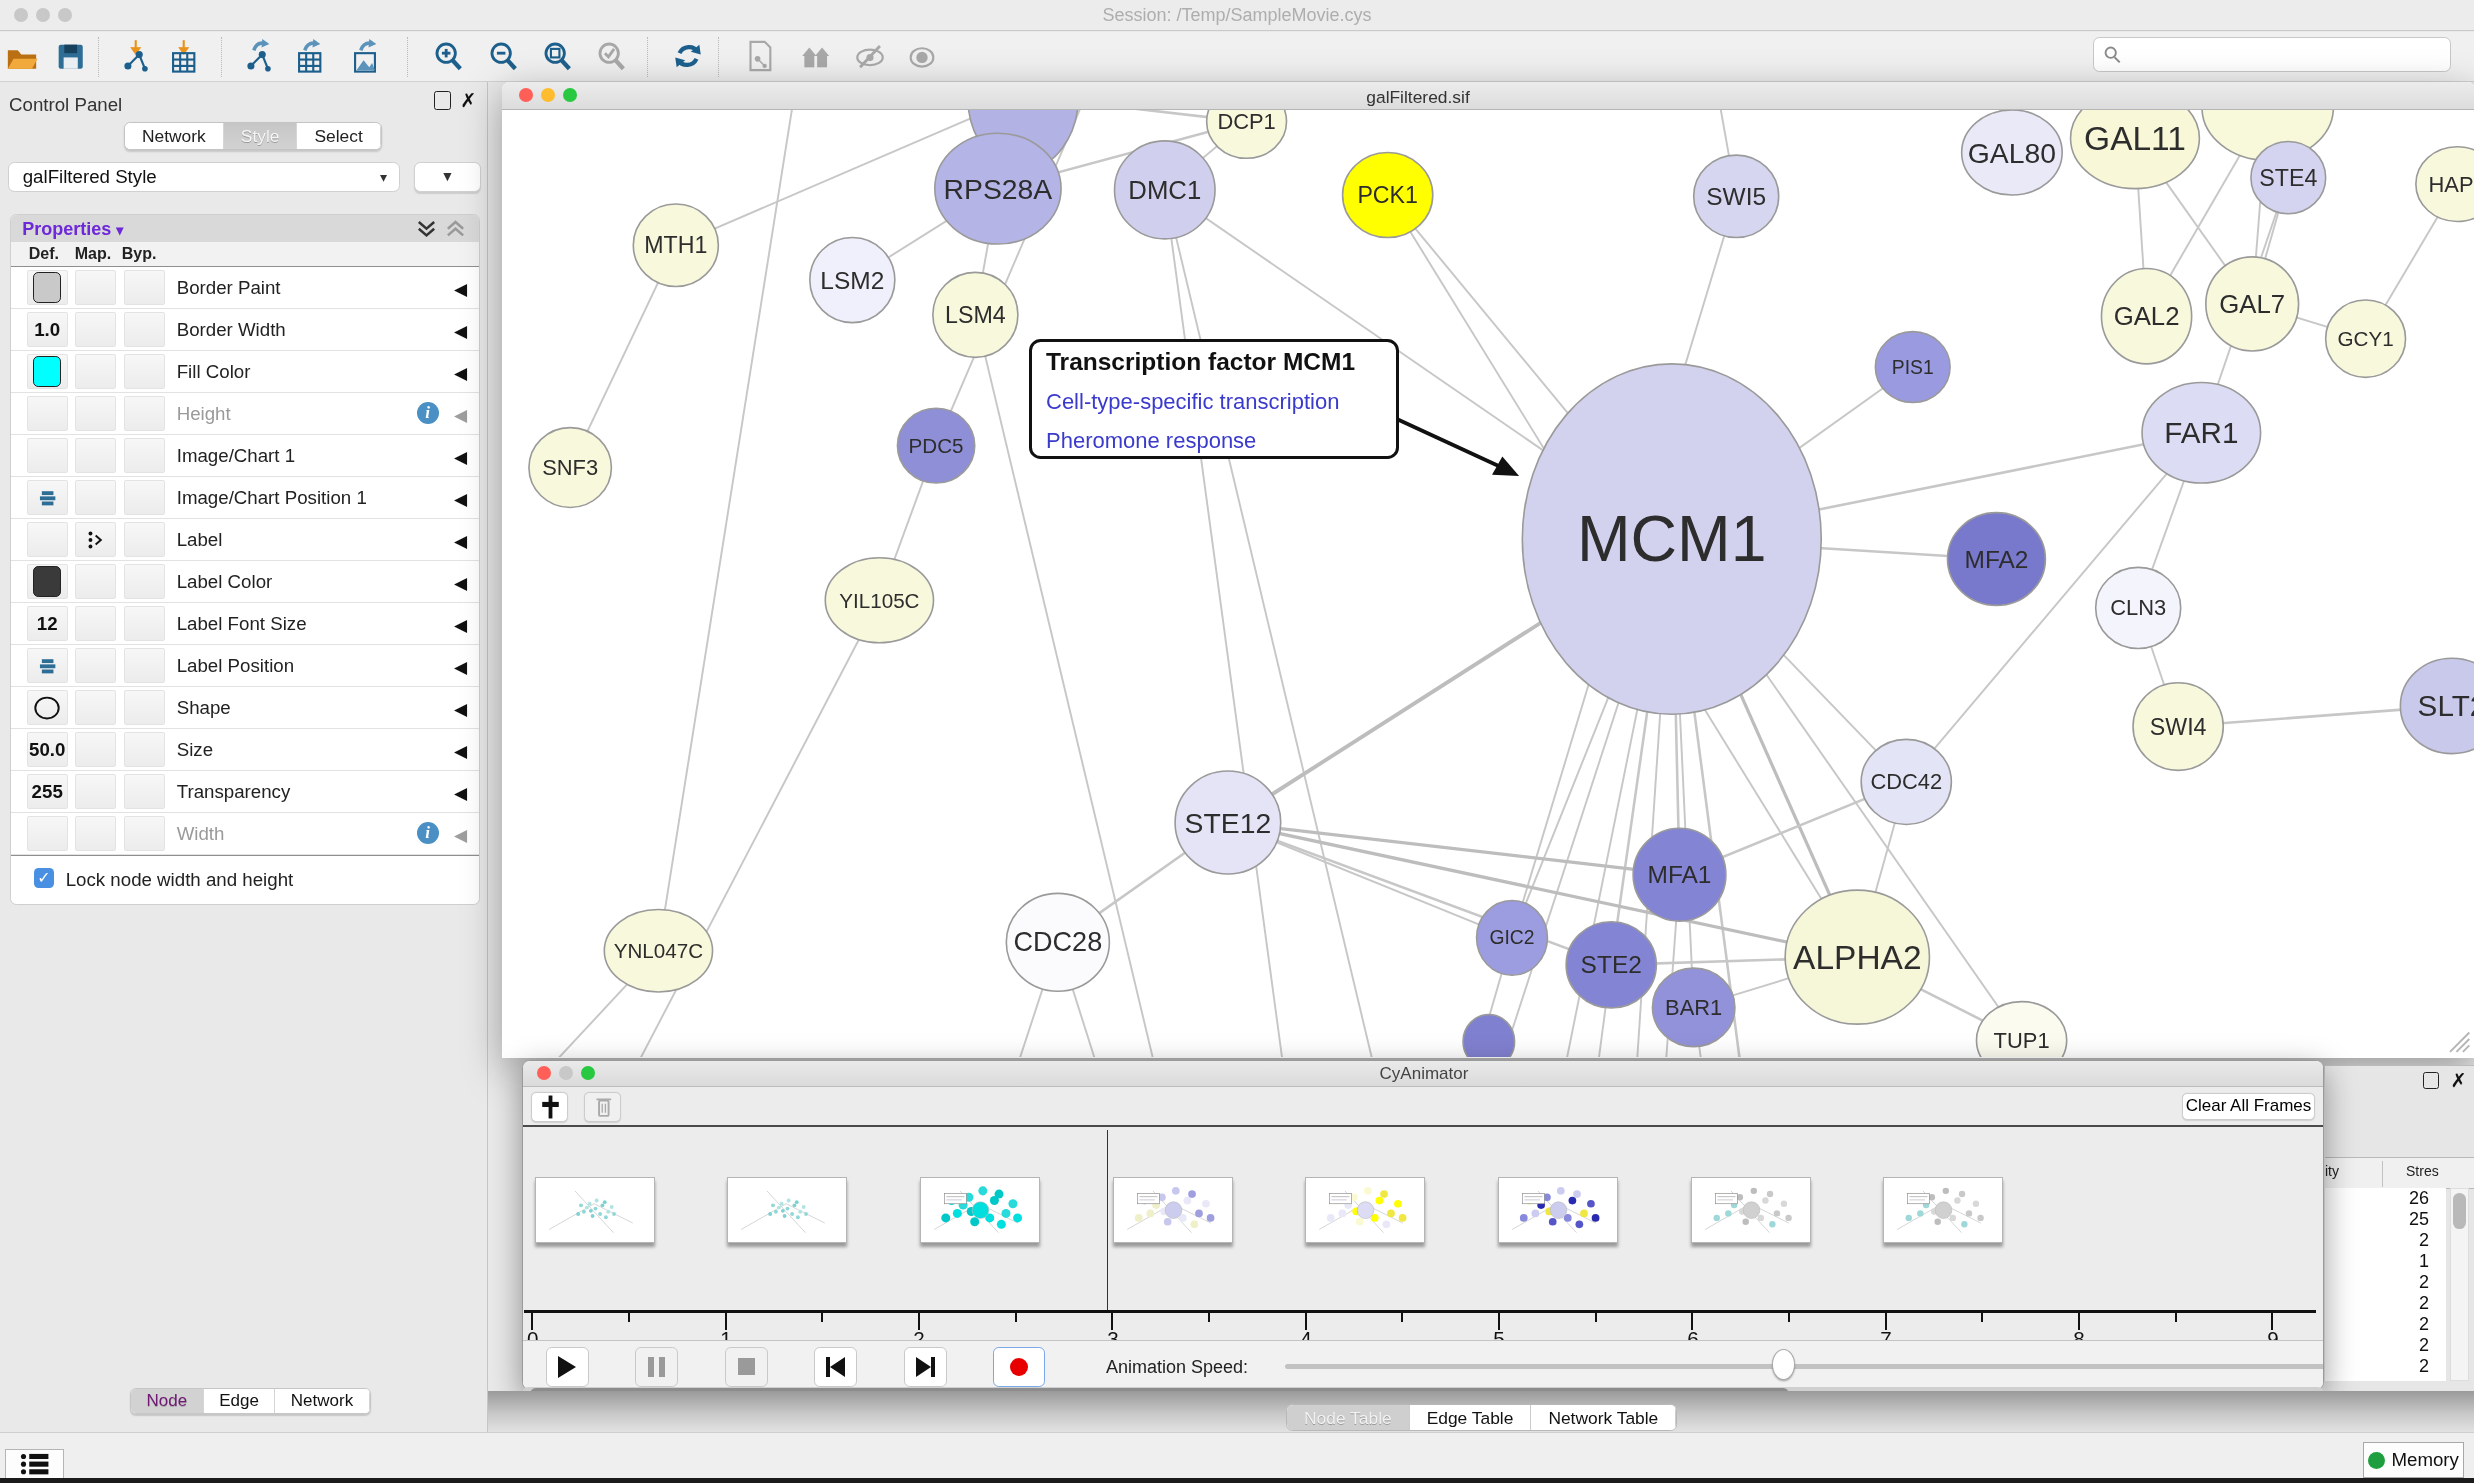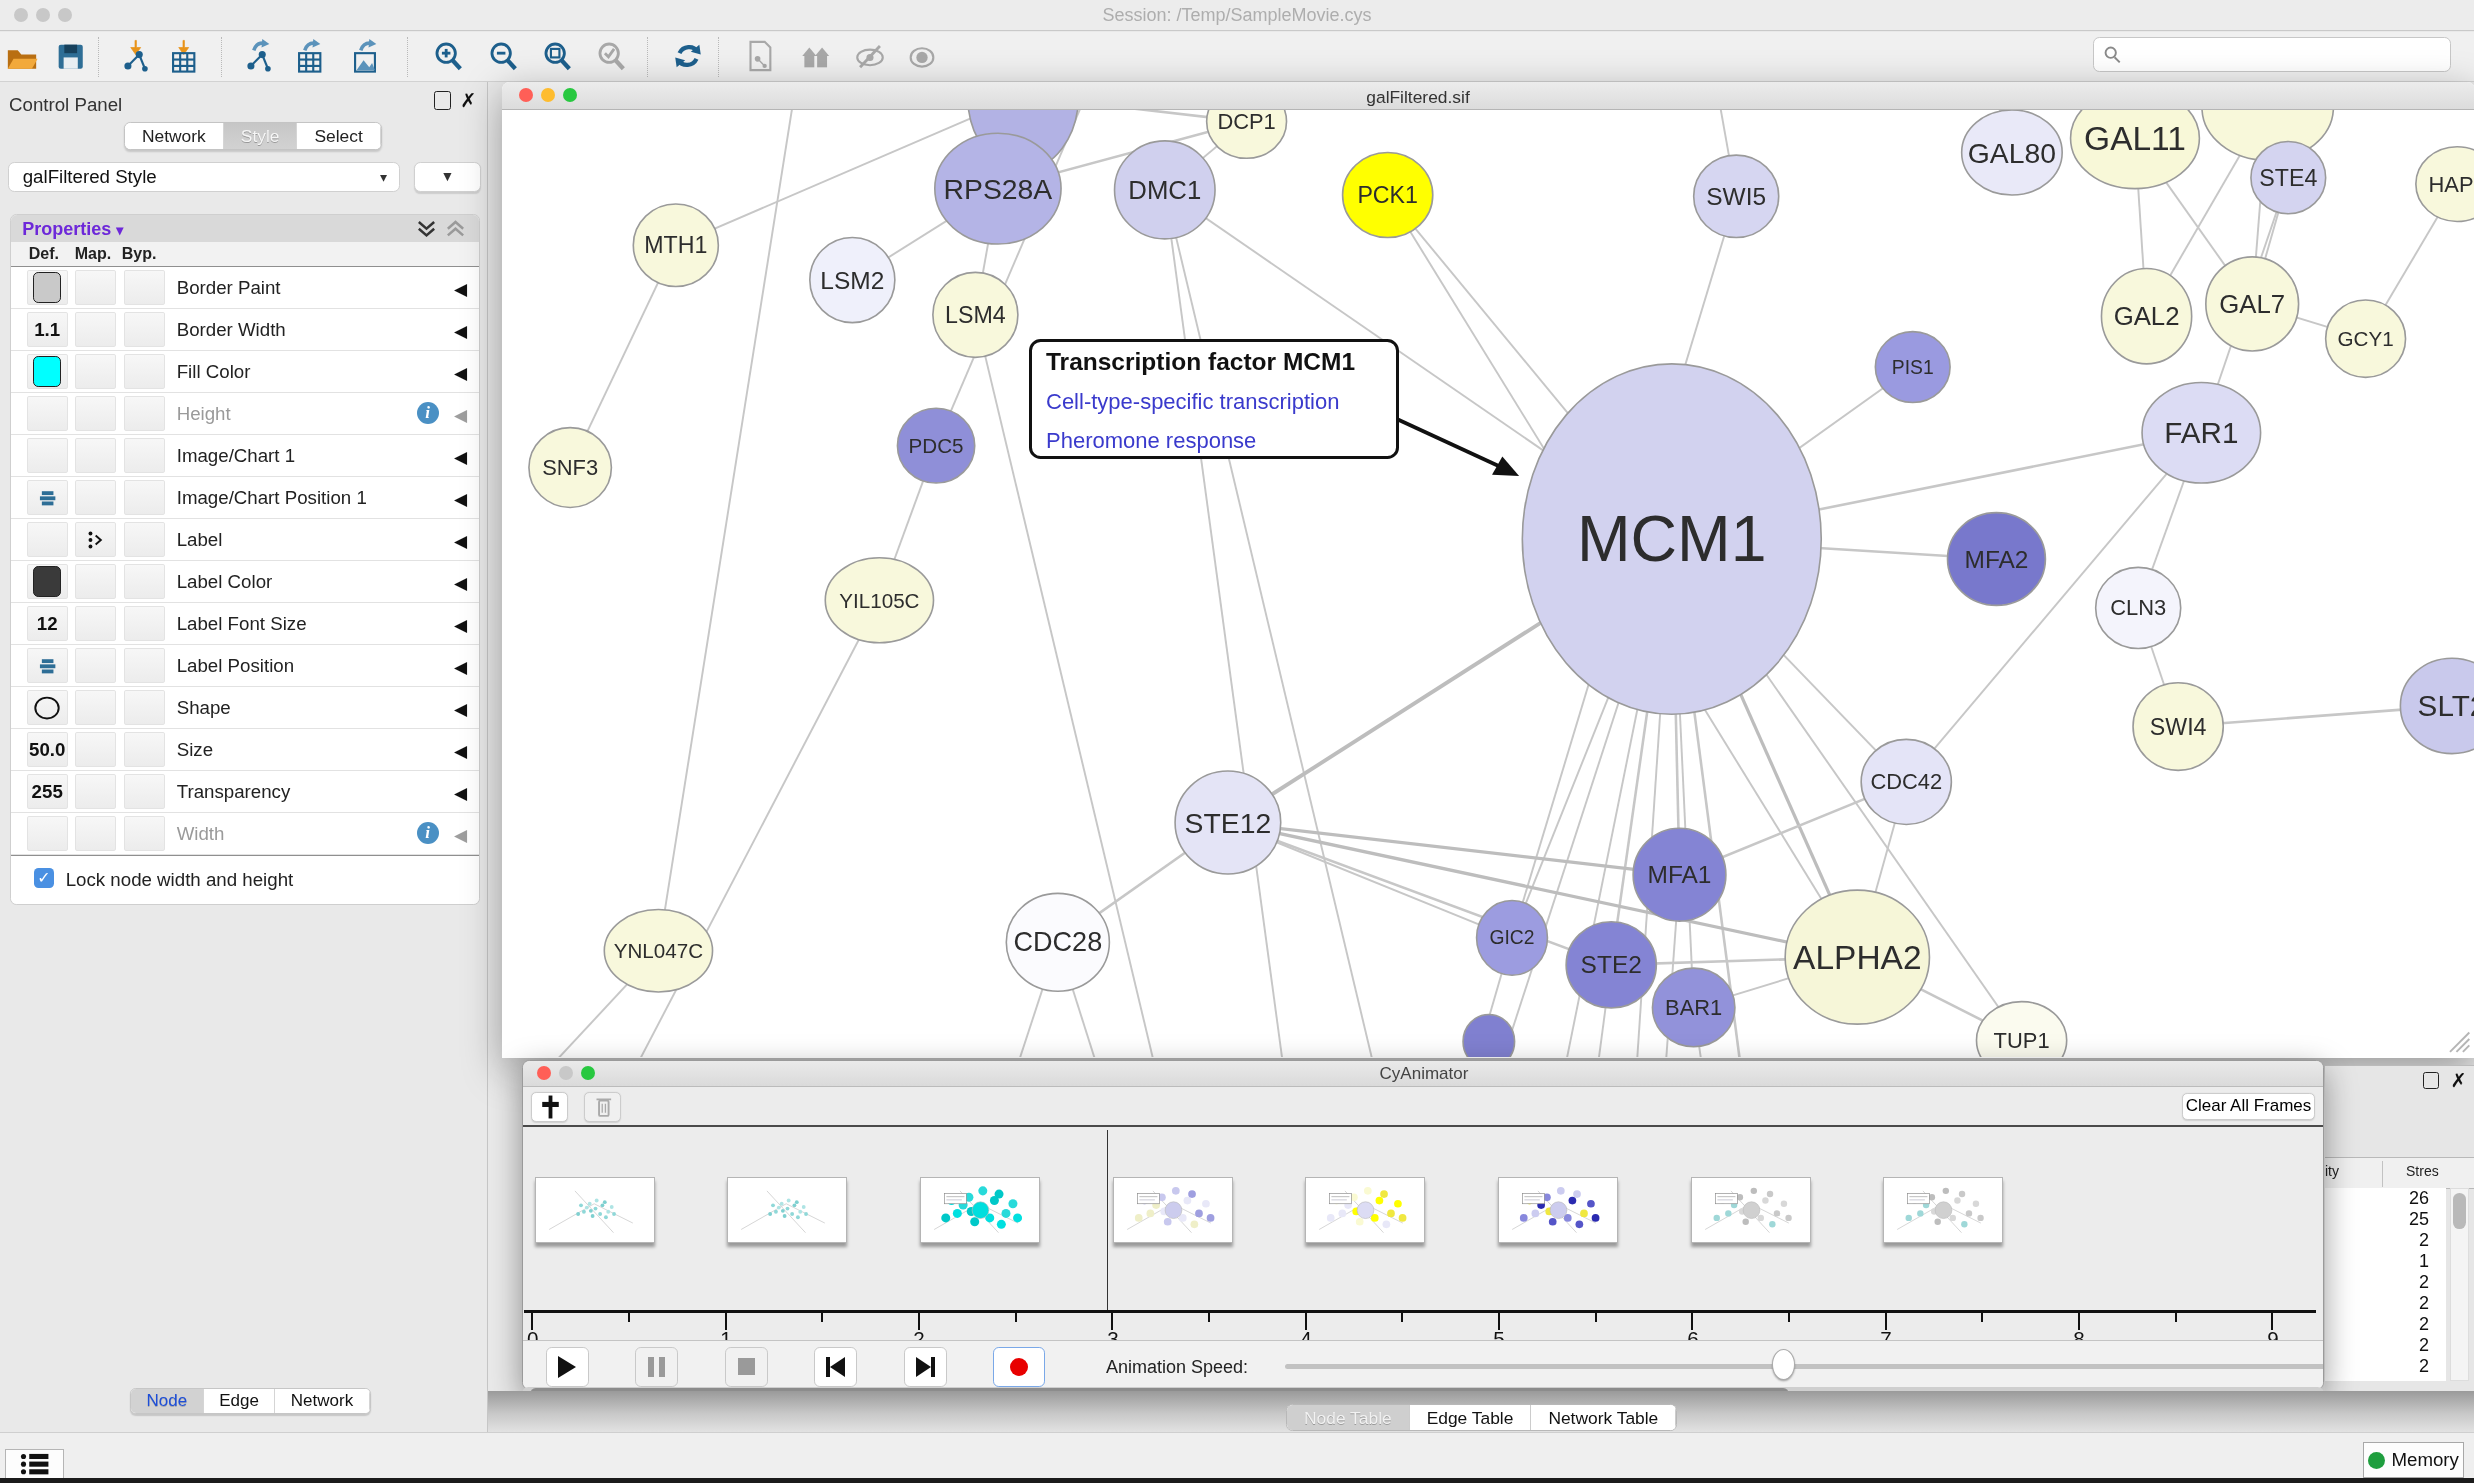--- a/index.html
+++ b/index.html
@@ -46,21 +46,21 @@
   .plabel { position:absolute; left:166px; top:10.3px; font-size:18.7px; color:#222; }
   .prow.grayed .plabel { color:#9a9a9a; }
   .parrow { position:absolute; right:11.6px; top:11.6px; font-size:17px; color:#111; }
   .prow.grayed .parrow { color:#9e9e9e; }
   .info-i { position:absolute; right:40px; top:9px; width:22px; height:22px; border-radius:50%; background:#4a90c4; color:#fff; font-size:17px; font-weight:bold; font-style:italic; text-align:center; line-height:22px; font-family:"Liberation Serif",serif; }
   #lock-row { height:48px; position:relative; background:#fff; border-radius:0 0 5.8px 5.8px; }
   #lock-check { position:absolute; left:23px; top:11.6px; width:20.6px; height:20.6px; background:#4a90e2; border-radius:4.5px; color:#fff; font-size:16px; text-align:center; line-height:20.6px; }
   #lock-label { position:absolute; left:55px; top:13px; font-size:18.7px; color:#222; }
   #cp-bottom-tabs { position:absolute; left:130px; top:1306px; height:26px; display:flex; border:0.6px solid #c6c6c6; border-radius:5.8px; overflow:hidden; background:#fff; box-shadow:0 1.3px 1.3px rgba(0,0,0,.15); }
   .cpb-tab { padding:0 15.5px; font-size:17px; line-height:24.5px; color:#111; background:#fff; border-right:0.6px solid #d5d5d5; }
-  .cpb-tab.dis { background:#d2d2d2; color:#1d4ed8; text-shadow:0 0.6px 0.6px #aaa; }
+  .cpb-tab.dis { background:#d2d2d2; color:#701a75; text-shadow:0 0.6px 0.6px #aaa; }
 
   
   #net-window { left:502px; top:82px; width:1973px; height:976px; background:#fff; border-radius:7.7px 7.7px 0 0; box-shadow:0 11.6px 39px rgba(0,0,0,.35); }
   #net-titlebar { position:absolute; left:0; top:0; width:100%; height:28px; background:linear-gradient(#ececec,#dcdcdc); border-bottom:0.6px solid #b5b5b5; border-radius:7.7px 7.7px 0 0; }
   #net-title { position:absolute; left:916px; top:4.5px; transform:translateX(-50%); font-size:17.4px; color:#333; }
   #net-canvas { position:absolute; left:0; top:28px; width:1973px; height:947px; overflow:hidden; background:#fff; }
   #annotation-box { position:absolute; left:527px; top:229px; width:370px; height:120px; border:3.9px solid #111; border-radius:11.6px; background:#fff; padding:6.4px 0 0 14px; }
   #annotation-box .ann-title { font-size:24.5px; font-weight:bold; color:#111; }
   #annotation-box .ann-link { font-size:22px; color:#3a3acc; margin-top:13px; }
   #net-caption { position:absolute; left:392px; top:567px; font-size:28px; color:#1a1a1a; }
@@ -304,21 +304,21 @@
             <div class="pcell" style="left: 16px;">
               <div class="swatch" style="background: rgb(201, 201, 201);"></div>
             </div>
             <div class="pcell" style="left: 64px;"></div>
             <div class="pcell" style="left: 113px;"></div>
             <div class="plabel">Border Paint</div>
             <div class="parrow">◀</div>
           </div>
           <div class="prow">
             <div class="pcell" style="left: 16px;">
-              <div class="defnum">1.1</div>
+              <div class="defnum">1.0</div>
             </div>
             <div class="pcell" style="left: 64px;"></div>
             <div class="pcell" style="left: 113px;"></div>
             <div class="plabel">Border Width</div>
             <div class="parrow">◀</div>
           </div>
           <div class="prow">
             <div class="pcell" style="left: 16px;">
               <div class="swatch" style="background: rgb(0, 255, 255);"></div>
             </div>

